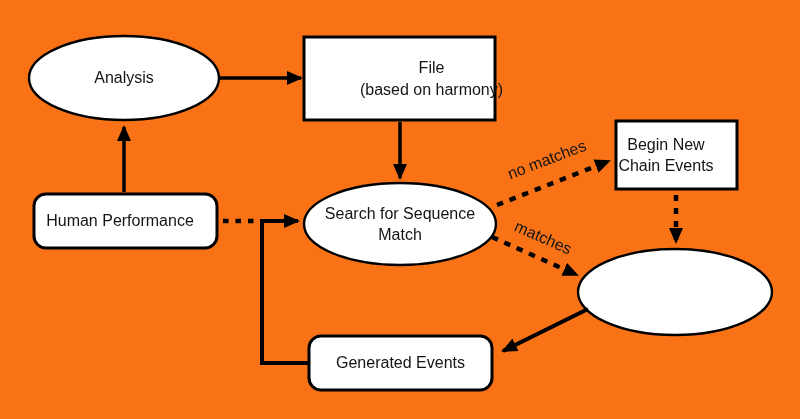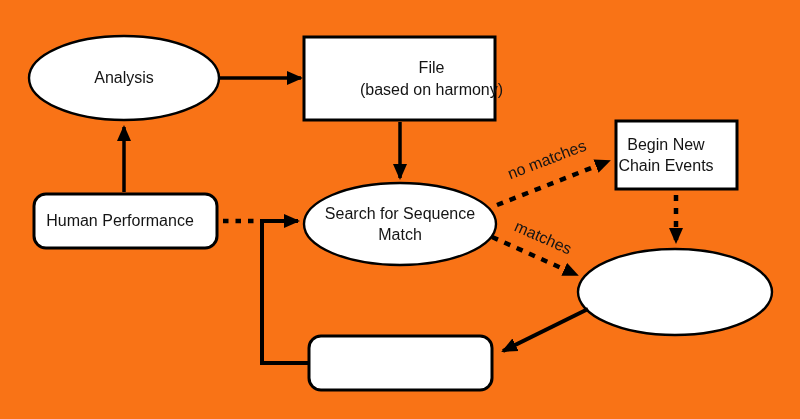--- a/index.html
+++ b/index.html
@@ -92,18 +92,19 @@
 
   <div class="node-label" style="left:34px; top:194px; width:172px; height:54px;">Human Performance</div>
 
   <div class="node-label" style="left:304px; top:183px; width:192px; height:82px;">Search for Sequence
 Match</div>
 
   <div class="node-label" style="left:616px; top:121px; width:100px; height:68px;">Begin New
 Chain Events</div>
 
 
+  <div class="node-label" style="left:309px; top:336px; width:183px; height:54px;">Generated Events</div>
 
   <div class="edge-label no-matches">no matches</div>
 
   <div class="edge-label matches">matches</div>
 
 </div>
 
 </body></html>

